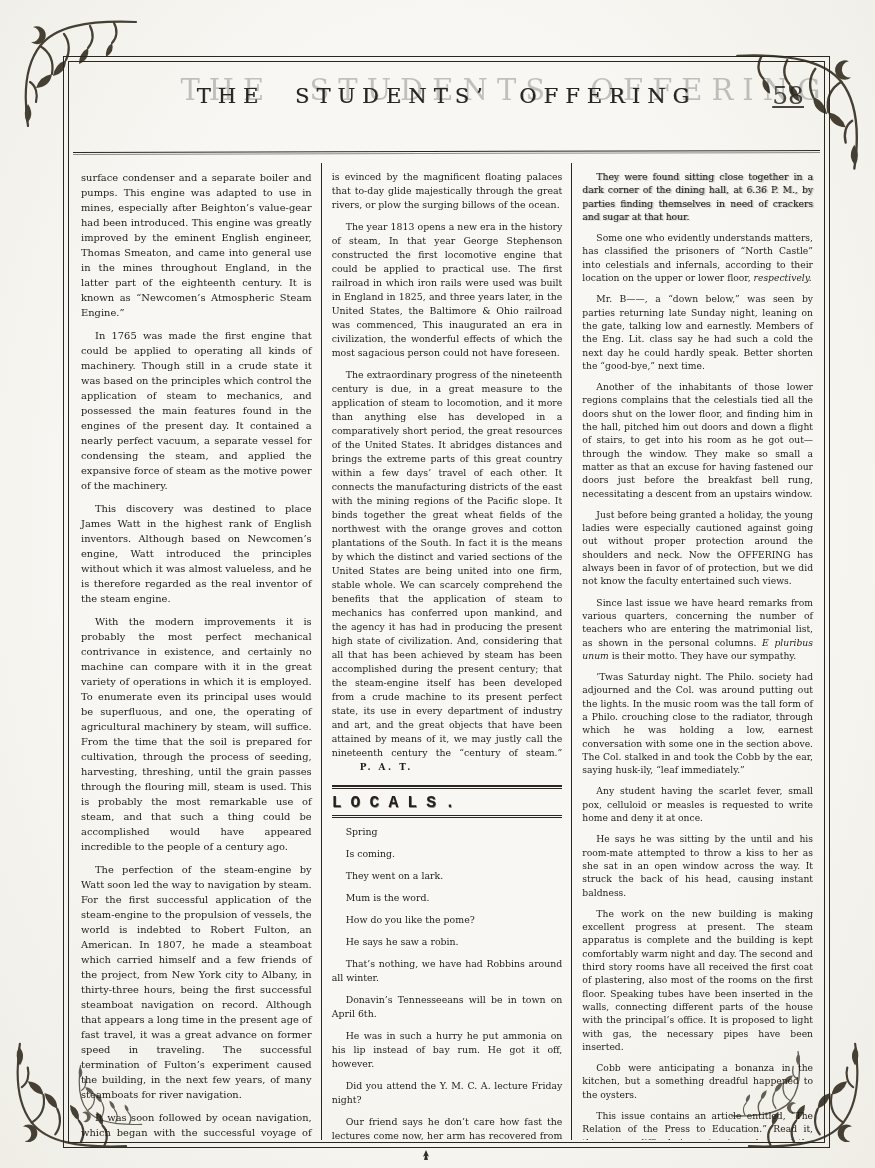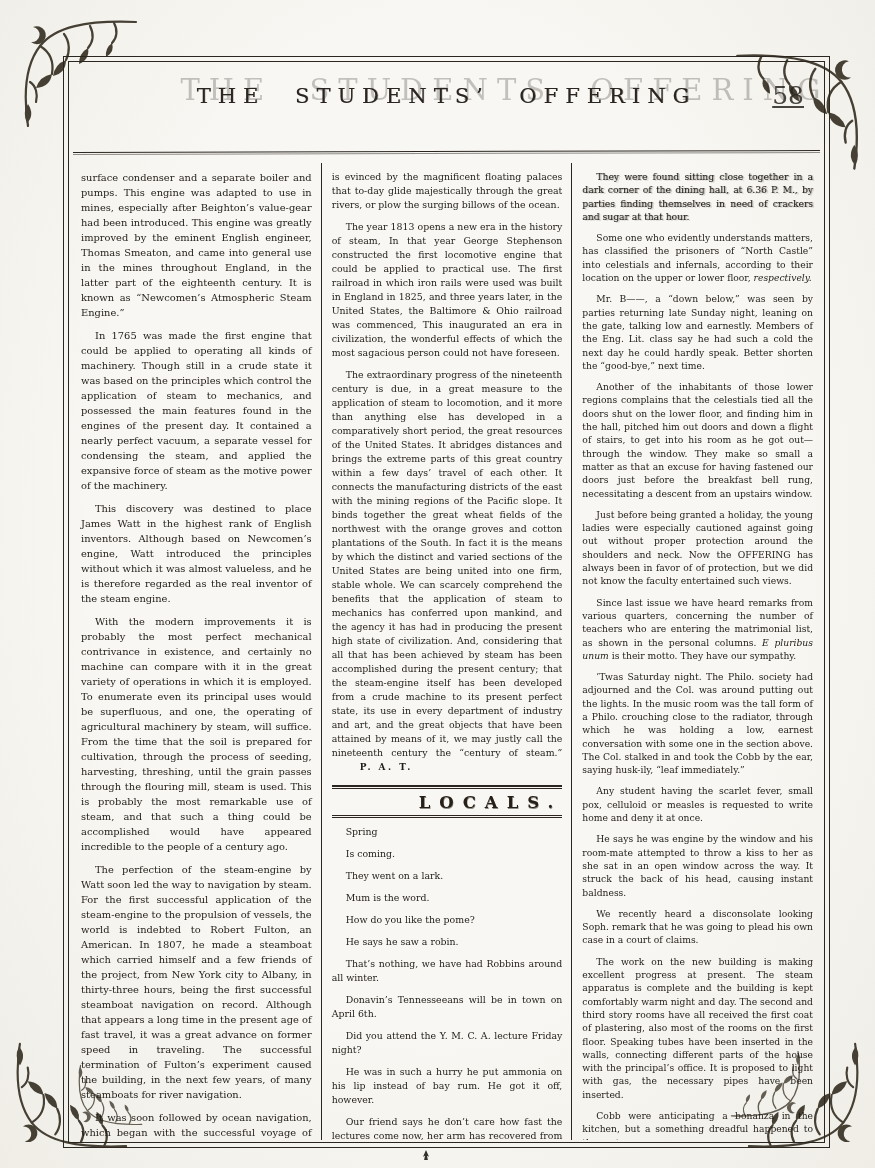--- a/index.html
+++ b/index.html
@@ -60,23 +60,24 @@
   .c2 { font-size:9.4px; line-height:14px; }
   .c3 { font-size:9.2px; line-height:13.3px; }
   .smudged { text-shadow:0.9px 0.4px 0 rgba(40,35,28,.32), 1.8px 0.8px 0 rgba(40,35,28,.14); }
   em { font-style:italic; }
   .sig { margin-left:28px; font-weight:bold; letter-spacing:2.5px; font-size:.95em; white-space:nowrap; }
   
   .locals { margin-top:11px; }
   .locals-rule-top { height:4px; border-top:2.2px solid #2b2620; border-bottom:1px solid #2b2620; }
   .locals-rule-bottom { height:3px; border-top:1px solid #2b2620; border-bottom:1px solid #2b2620; margin-bottom:7px; }
   .locals-heading {
-    margin:7px 0 5px; text-align:right; font-size:16.5px; font-weight:bold;
+    margin:7px 0 5px; text-align:left; font-size:16.5px; font-weight:bold;
     letter-spacing:9px; color:#262018;
     text-shadow:0.5px 0.5px 0 rgba(38,32,24,.5);
+    font-family:Liberation Mono, monospace;
   }
   
   .corner { position:absolute; color:#453f34; }
   .corner svg, .sprig svg { width:100%; height:100%; display:block; }
   .corner-tl { left:20px; top:12px; width:120px; height:120px; }
   .corner-tr { right:12px; top:10px; width:130px; height:200px; transform:scaleX(-1); }
   .corner-bl { left:12px; top:1038px; width:118px; height:118px; transform:scaleY(-1); }
   .corner-br { right:12px; top:1038px; width:118px; height:118px; transform:scale(-1,-1); }
   .sprig { position:absolute; color:#4a4438; opacity:.85; }
   .sprig-bl { left:74px; top:1062px; width:72px; height:68px; transform:scaleY(-1); }
@@ -181,42 +182,41 @@
           <h2 class="locals-heading">LOCALS.</h2>
           <div class="locals-rule-bottom"></div>
           <p class="local-item">Spring</p>
           <p class="local-item">Is coming.</p>
           <p class="local-item">They went on a lark.</p>
           <p class="local-item">Mum is the word.</p>
           <p class="local-item">How do you like the pome?</p>
           <p class="local-item">He says he saw a robin.</p>
           <p class="local-item">That’s nothing, we have had Robbins around all winter.</p>
           <p class="local-item">Donavin’s Tennesseeans will be in town on April 6th.</p>
+          <p class="local-item">He was in such a hurry he put ammonia on his lip instead of bay rum.  He got it off, however.</p>
           <p class="local-item">Did you attend the Y. M. C. A. lecture Friday night?</p>
-          <p class="local-item">He was in such a hurry he put ammonia on his lip instead of bay rum.  He got it off, however.</p>
           <p class="local-item">Our friend says he don’t care how fast the lectures come now, her arm has recovered from the effects of vaccination.</p>
           <p class="local-item">When they tell you the Prof. has been invited out to tea, just be sure he is fairly off the premises before you begin.</p>
         </div>
       </section>
 
       <section class="col c3">
         <p class="smudged">They were found sitting close together in a dark corner of the dining hall, at 6.36 P. M., by parties finding themselves in need of crackers and sugar at that hour.</p>
         <p>
           <span>Some one who evidently understands matters, has classified the prisoners of “North Castle” into celestials and infernals, according to their location on the upper or lower floor, </span><em>respectively.</em>
         </p>
         <p>Mr. B——, a “down below,” was seen by parties returning late Sunday night, leaning on the gate, talking low and earnestly.  Members of the Eng. Lit. class say he had such a cold the next day he could hardly speak. Better shorten the “good-bye,” next time.</p>
         <p>Another of the inhabitants of those lower regions complains that the celestials tied all the doors shut on the lower floor, and finding him in the hall, pitched him out doors and down a flight of stairs, to get into his room as he got out—through the window.  They make so small a matter as that an excuse for having fastened our doors just before the breakfast bell rung, necessitating a descent from an upstairs window.</p>
         <p>Just before being granted a holiday, the young ladies were especially cautioned against going out without proper protection around the shoulders and neck.  Now the OFFERING has always been in favor of of protection, but we did not know the faculty entertained such views.</p>
         <p>
           <span>Since last issue we have heard remarks from various quarters, concerning the number of teachers who are entering the matrimonial list, as shown in the personal columns. </span><em>E pluribus unum</em><span> is their motto.  They have our sympathy.</span>
         </p>
         <p>’Twas Saturday night.  The Philo. society had adjourned and the Col. was around putting out the lights.  In the music room was the tall form of a Philo. crouching close to the radiator, through which he was holding a low, earnest conversation with some one in the section above.  The Col. stalked in and took the Cobb by the ear, saying husk-ily, “leaf immediately.”</p>
         <p>Any student having the scarlet fever, small pox, celluloid or measles is requested to write home and deny it at once.</p>
-        <p>He says he was engine by the window and his room-mate attempted to throw a kiss to her as she sat in an open window across the way.  It struck the back of his head, causing instant baldness.</p>
-        <p>We recently heard a disconsolate looking Soph. remark that he was going to plead his own case in a court of claims.</p>
+        <p>He says he was sitting by the until and his room-mate attempted to throw a kiss to her as she sat in an open window across the way.  It struck the back of his head, causing instant baldness.</p>
         <p>The work on the new building is making excellent progress at present.  The steam apparatus is complete and the building is kept comfortably warm night and day.  The second and third story rooms have all received the first coat of plastering, also most of the rooms on the first floor.  Speaking tubes have been inserted in the walls, connecting different parts of the house with the principal’s office.  It is proposed to light with gas, the necessary pipes have been inserted.</p>
         <p>Cobb were anticipating a bonanza in the kitchen, but a something dreadful happened to the oysters.</p>
         <p>This issue contains an article entitled, “The Relation of the Press to Education.”  Read it, there is no difficuly in seeing in a glance at the title that it pertains to co-education.</p>
 
       </section>
 
     </div>
   </div>
 </div>
 

